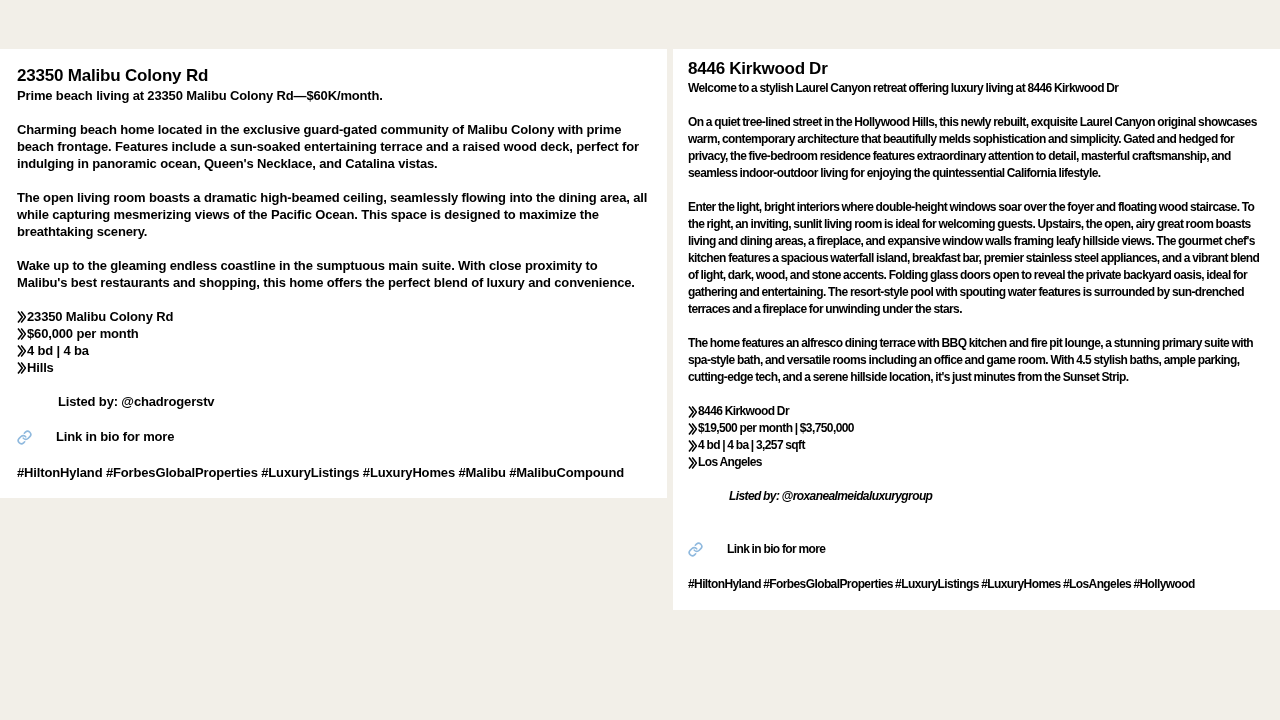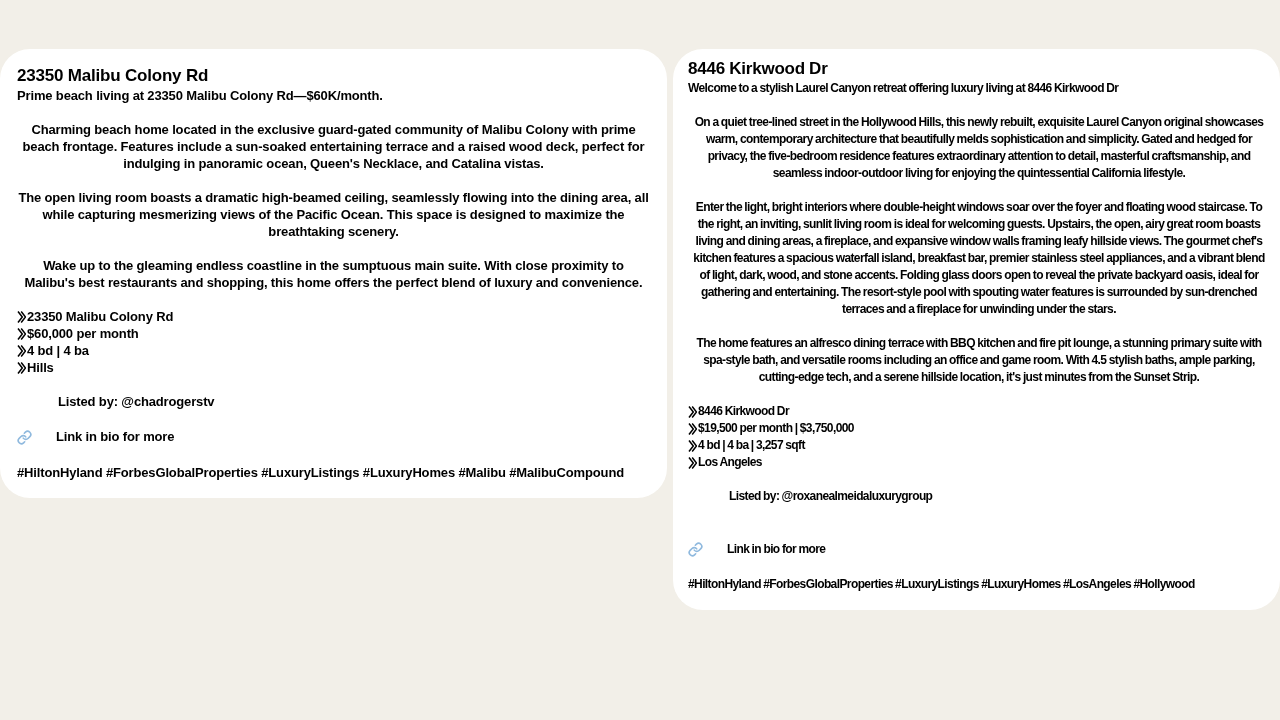--- a/index.html
+++ b/index.html
@@ -14,42 +14,41 @@
   body{
     width:1280px;height:720px;position:relative;overflow:hidden;
     background:var(--bg);
     color:var(--text);
     font-family:"Liberation Sans","DejaVu Sans",sans-serif;
     font-weight:bold;
   }
   .card{
     position:absolute;
     background:var(--card-bg);
-    border-radius:30px;
   }
   .card-left{
     left:0;top:49px;width:667px;min-height:446px;
     padding:16px 17px 17px 17px;
     font-size:13px;line-height:17px;letter-spacing:-0.15px;
   }
   .card-right{
     left:673px;top:49px;width:607px;min-height:561px;
     padding:9px 10px 12px 15px;
     font-size:12px;line-height:17px;letter-spacing:-0.6px;word-spacing:-0.4px;
   }
   .card-title{
     margin:0;font-size:17px;line-height:22px;letter-spacing:-0.2px;
   }
   .card-subtitle{margin:0 0 17px 0;}
-  .para{margin:0 0 17px 0;text-align:center;}
+  .para{margin:0 0 17px 0;}
   .details{margin:0 0 17px 0;}
   .detail-row{display:flex;align-items:center;line-height:17px;}
   .chevron-wrap{display:inline-flex;align-items:center;margin-right:1px;flex:0 0 auto;}
   .listed-by{margin:0 0 17px 0;padding-left:41px;}
-  .card-right .listed-by{margin-bottom:34px;}
+  .card-right .listed-by{margin-bottom:34px;font-style:italic;}
   .link-line{margin:0 0 17px 0;display:flex;align-items:center;gap:24px;line-height:20px;}
   .link-icon-wrap{display:inline-flex;align-items:center;flex:0 0 auto;}
   .hashtags{margin:0;}
   svg{display:block;}
 </style>
 </head>
 <body>
 
 <div class="card card-left">
   <h1 class="card-title">23350 Malibu Colony Rd</h1>

